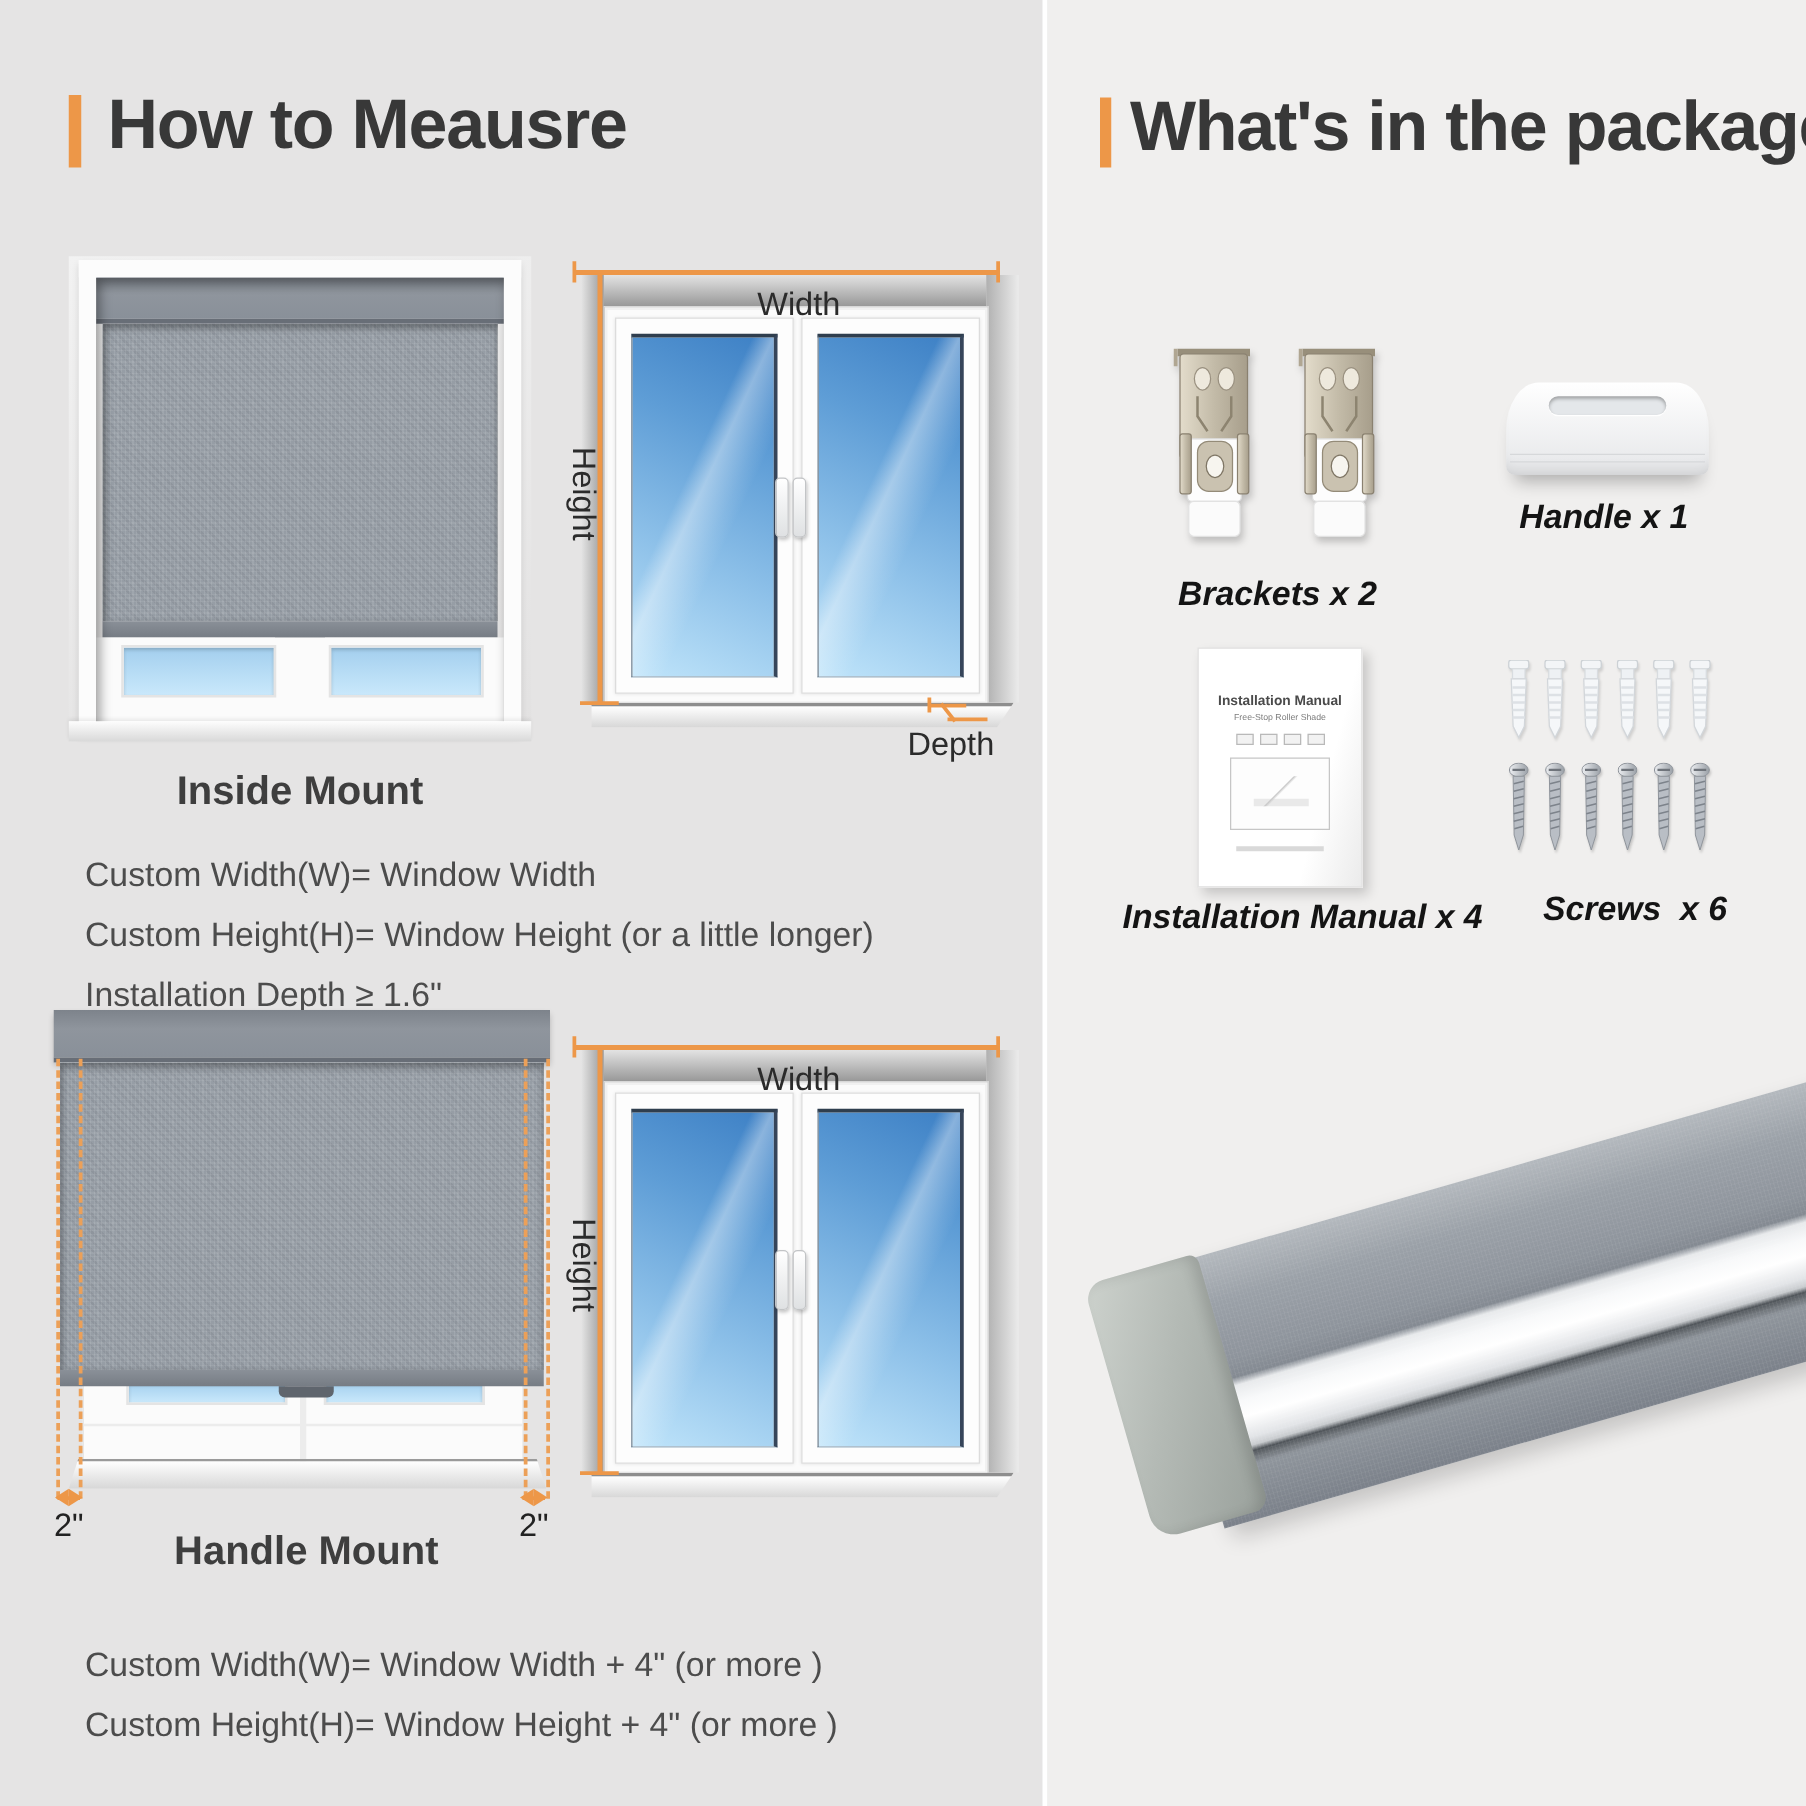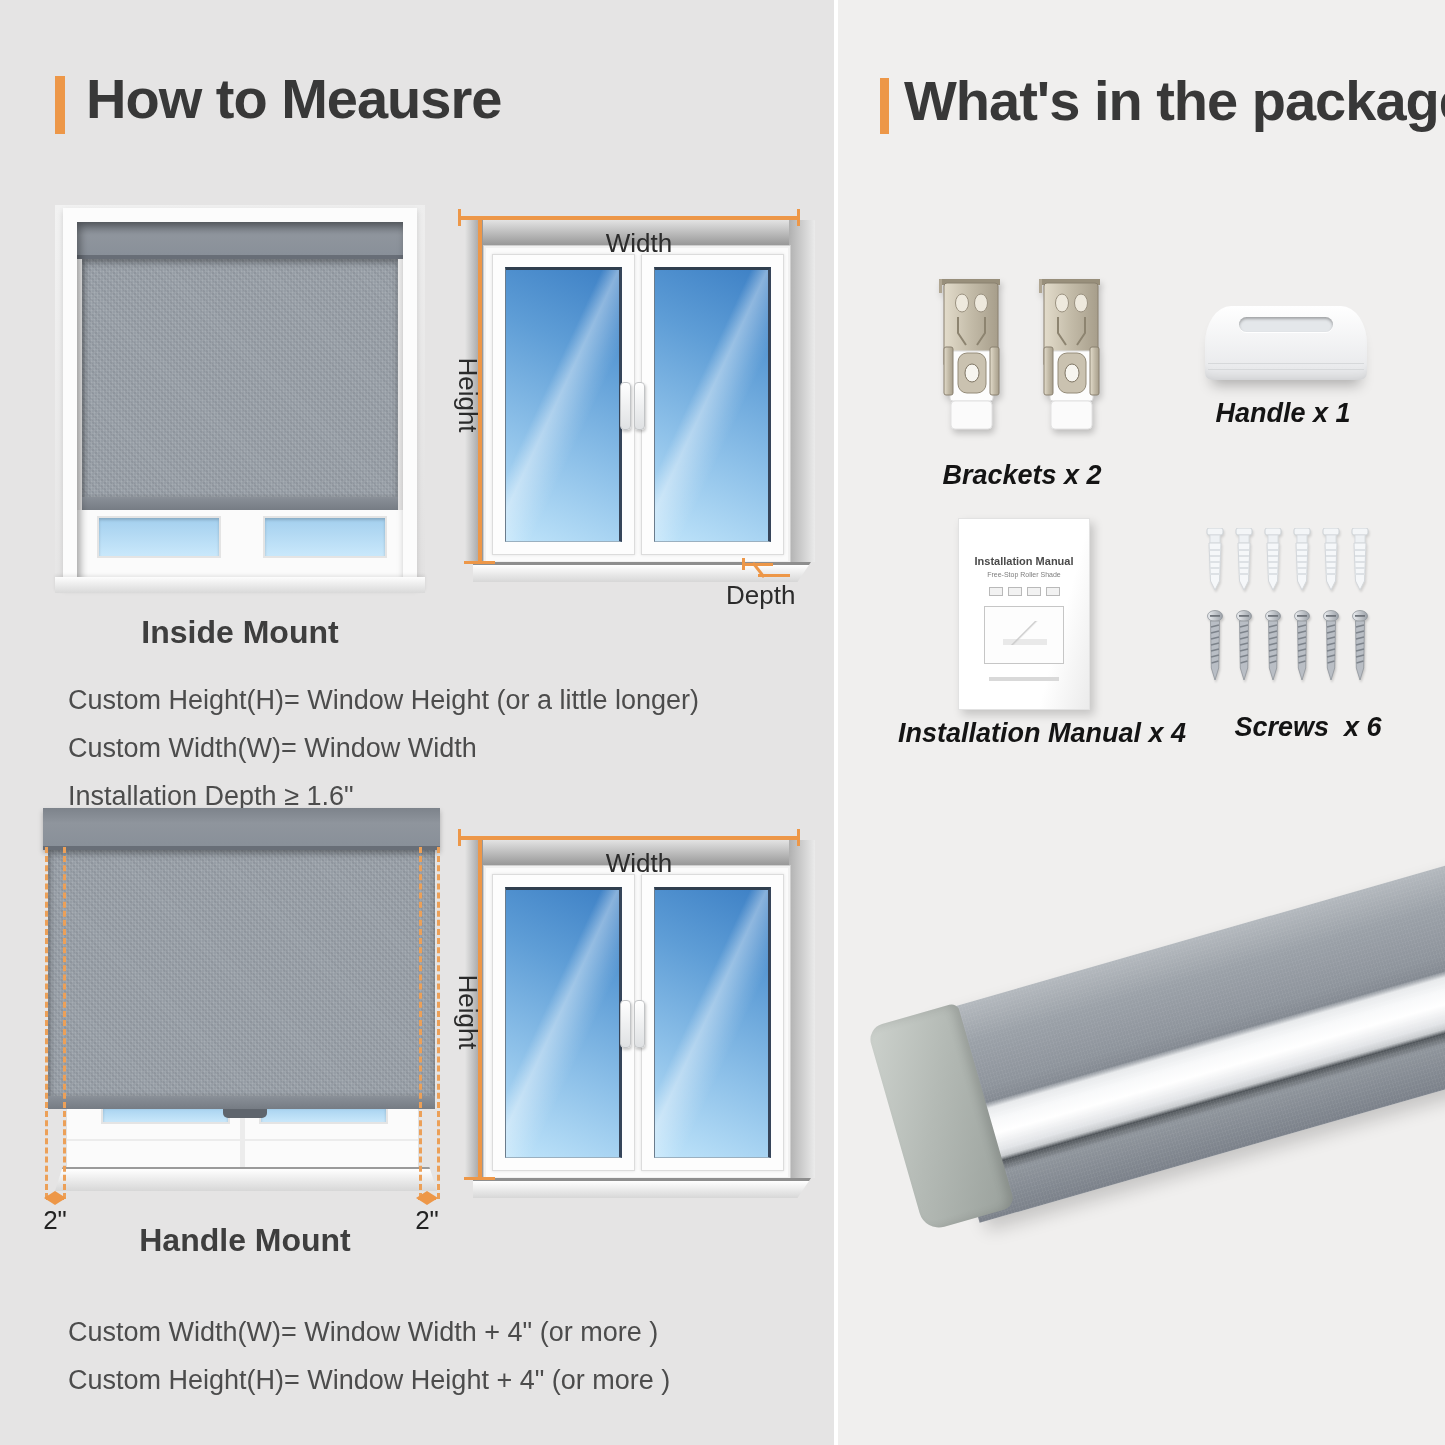--- a/index.html
+++ b/index.html
@@ -131,22 +131,22 @@
 
       <div class="abs mline" style="left:300px;top:363px;width:30px;height:3px;"></div>
       <div class="abs mline" style="left:299px;top:358px;width:3px;height:12px;"></div>
       <div class="abs mline" style="left:314px;top:361px;width:3px;height:18px;transform:rotate(-38deg);"></div>
       <div class="abs mline" style="left:315px;top:374px;width:32px;height:3px;"></div>
       <div class="abs measure-label" style="left:283px;top:380px;">Depth</div>
     </div>
 
     <div class="abs mount-heading" style="left:55px;width:370px;top:614px;">Inside Mount</div>
     <div class="abs" style="left:68px;top:676px;">
+      <div class="body-line">Custom Width(W)= Window Width</div>
       <div class="body-line">Custom Height(H)= Window Height (or a little longer)</div>
-      <div class="body-line">Custom Width(W)= Window Width</div>
       <div class="body-line">Installation Depth ≥ 1.6"</div>
     </div>
 
     <div class="abs" style="left:35px;top:795px;width:420px;height:440px;">
       <div class="abs" style="left:31px;top:305px;width:351px;height:70px;background:#fbfbfb;border:1px solid #e1e1e1;">
         <div class="abs pane" style="left:34px;top:3px;width:125px;height:16px;"></div>
         <div class="abs pane" style="left:192px;top:3px;width:125px;height:16px;"></div>
         <div class="abs" style="left:173px;top:0;width:5px;height:70px;background:#ececec;"></div>
         <div class="abs" style="left:0;top:38px;width:100%;height:2px;background:#ececec;"></div>
       </div>

